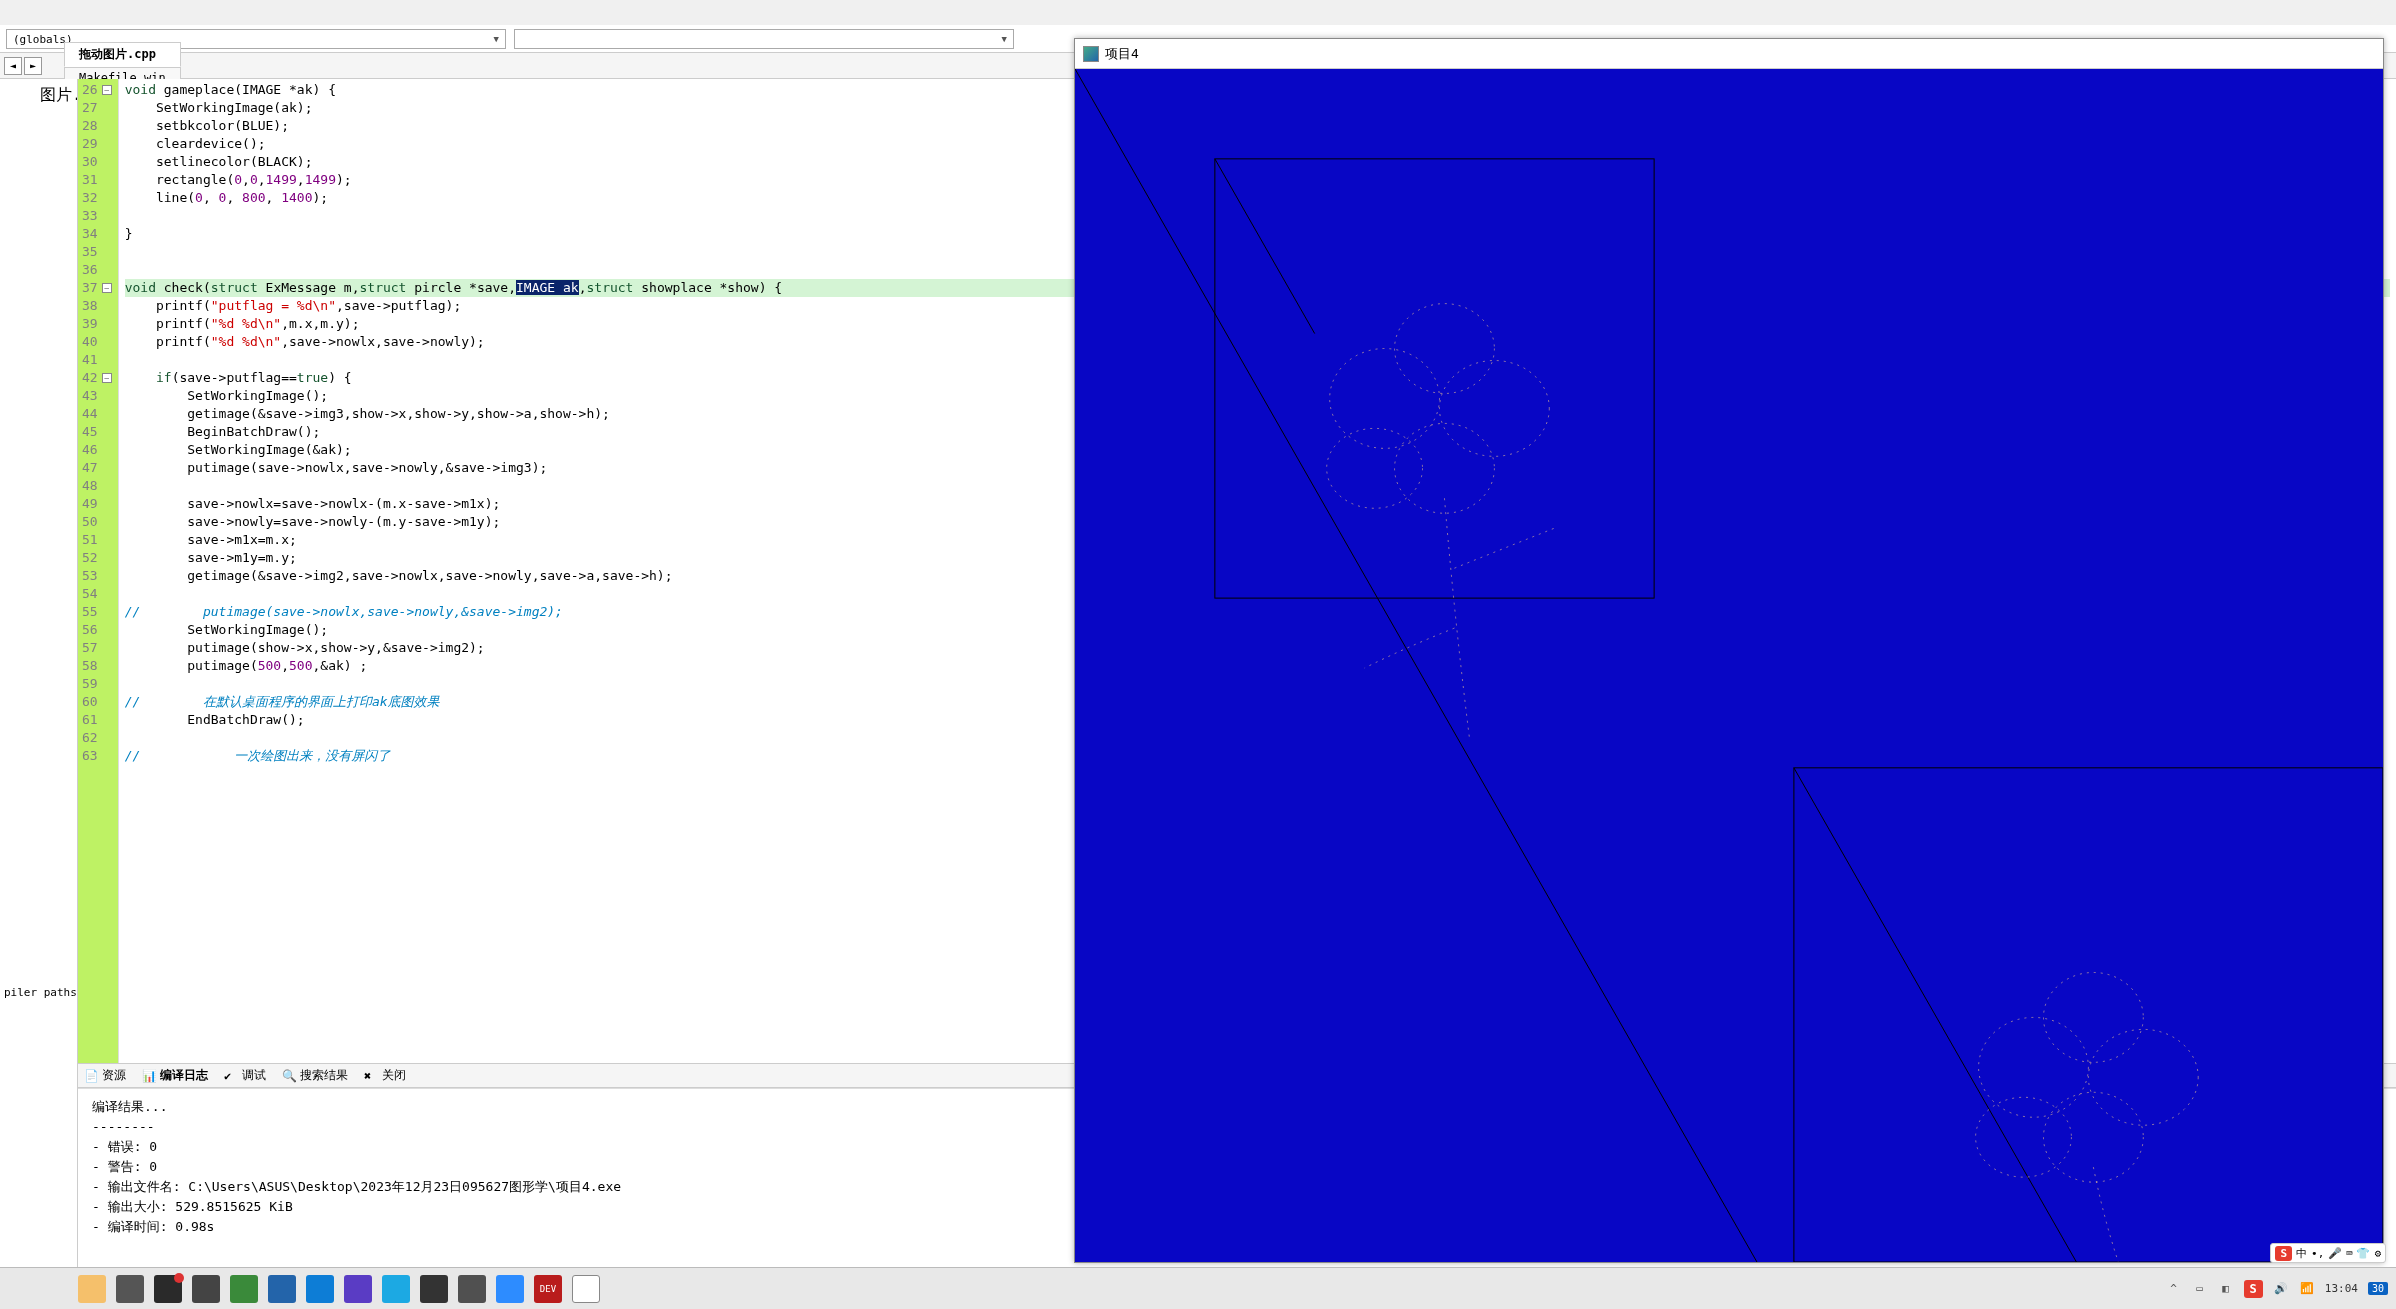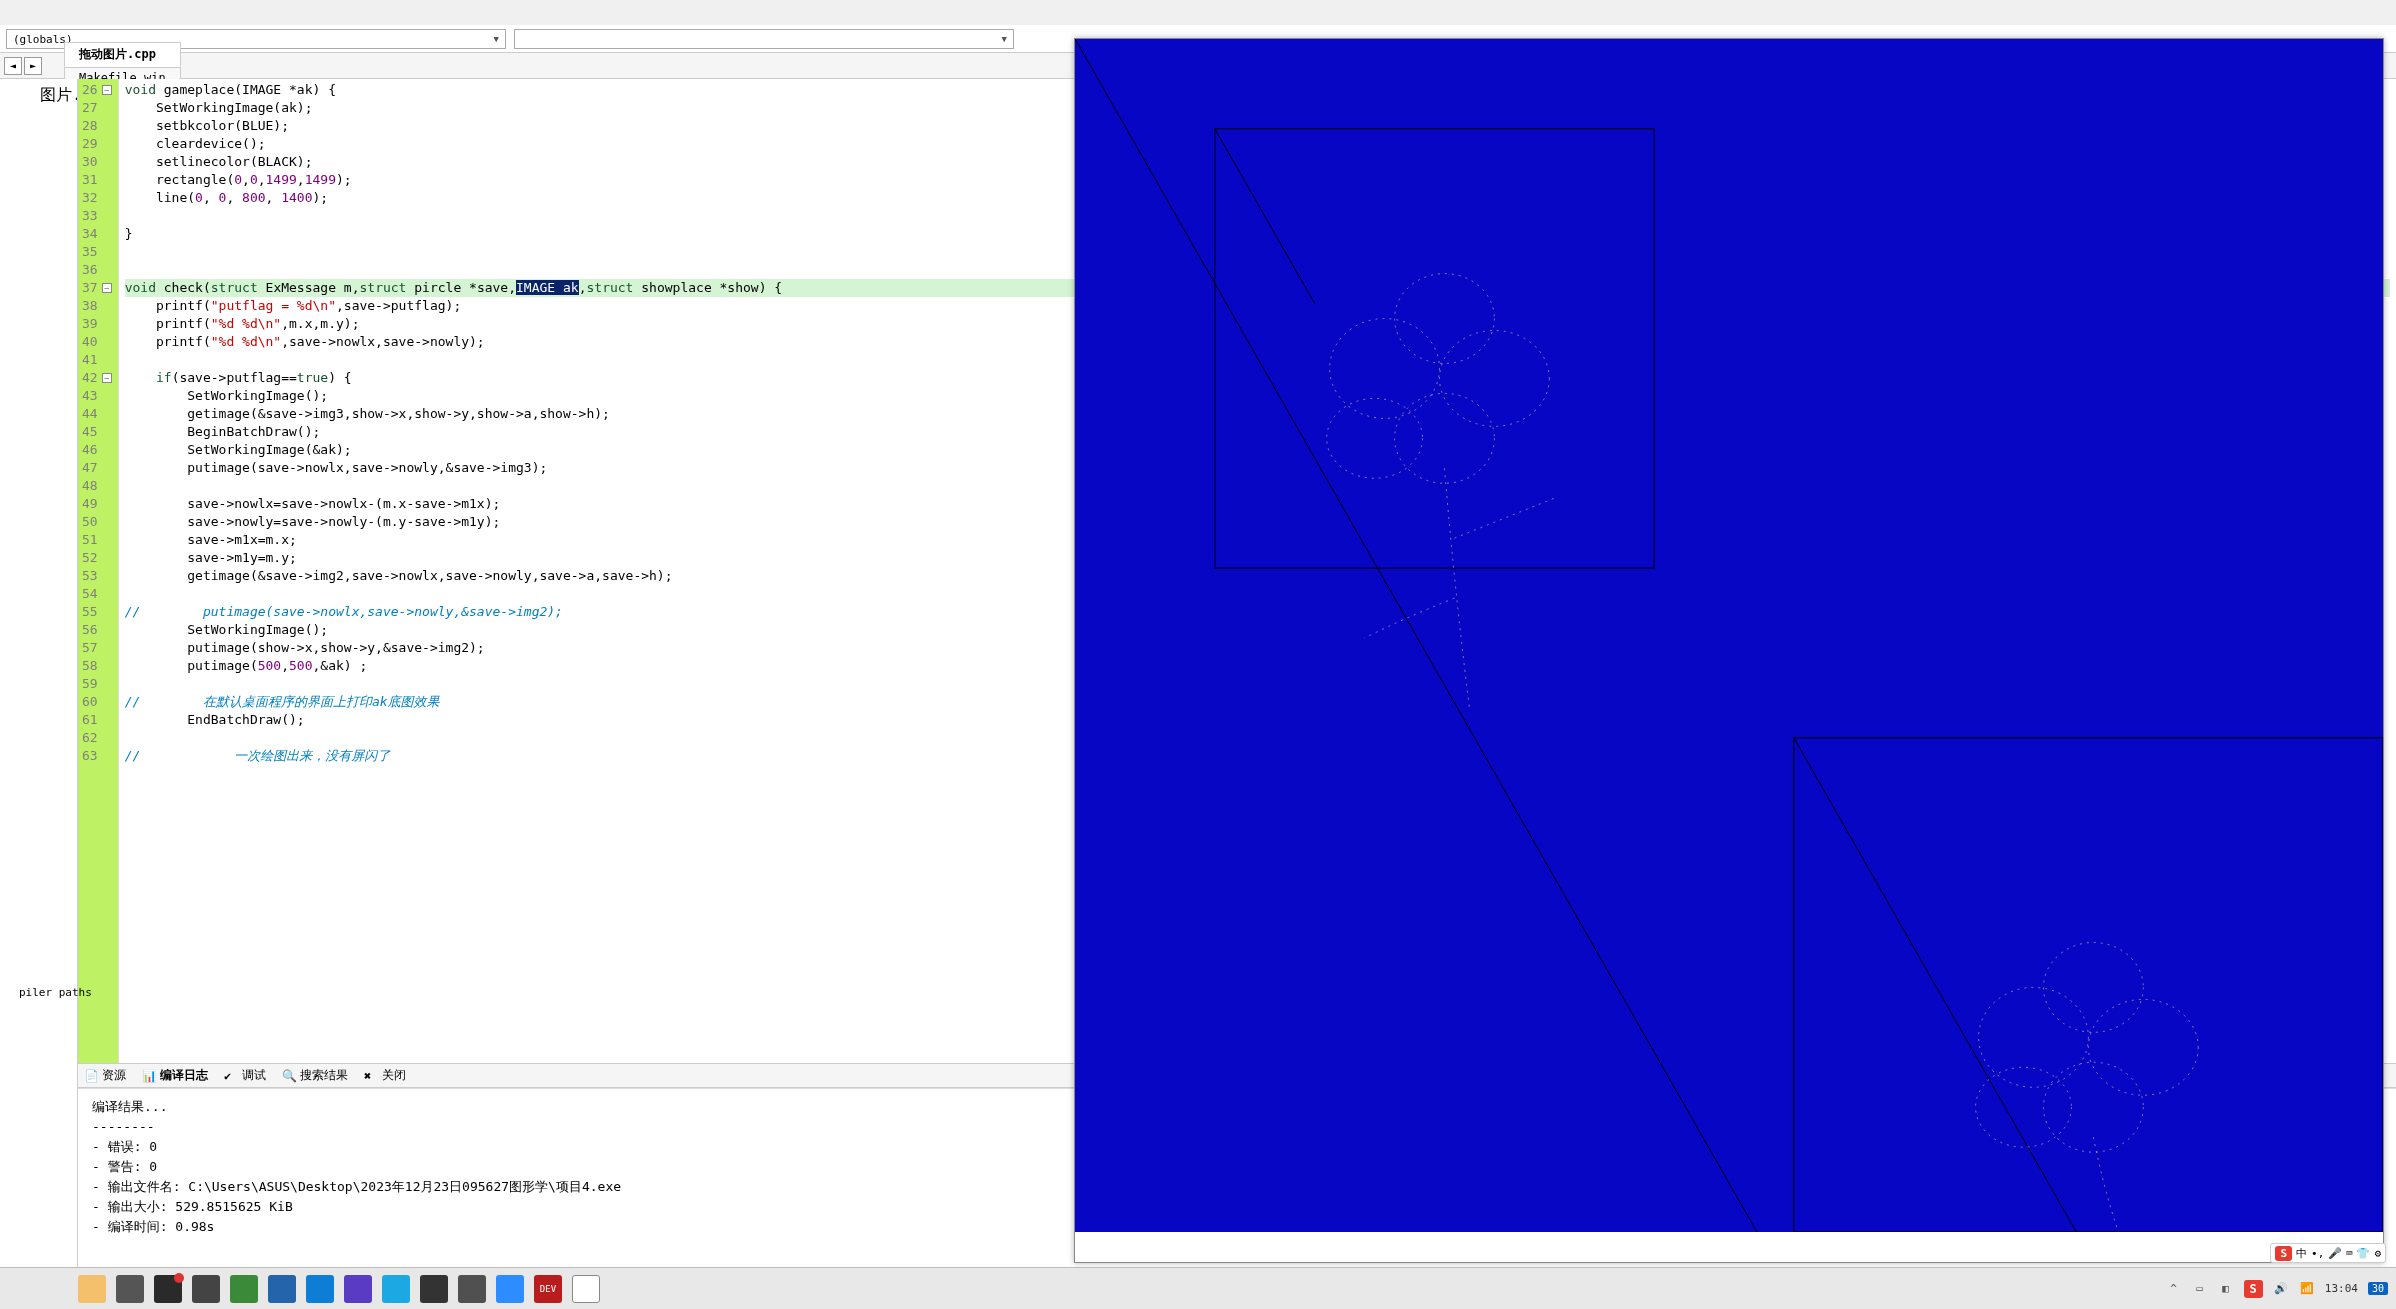--- a/index.html
+++ b/index.html
@@ -267,21 +267,21 @@
   <div class="tabs">
     <div class="tab active">拖动图片.cpp</div>
     <div class="tab">Makefile.win</div>
   </div>
 </div>
 
 <div class="main-area">
 
   <div class="left-panel">
     <div class="left-item">图片.cp</div>
-    <div style="position:absolute; bottom:310px; left:19px; font-size:11px; white-space:nowrap;">piler paths</div>
+    <div style="position:absolute; bottom:310px; left:4px; font-size:11px; white-space:nowrap;">piler paths</div>
   </div>
 
   <div class="editor-col">
     <div class="code-area">
       <div class="gutter" id="gutter">
           <div class="ln">26<span class="fold">−</span></div>
           <div class="ln">27<span style="display:inline-block;width:14px"></span></div>
           <div class="ln">28<span style="display:inline-block;width:14px"></span></div>
           <div class="ln">29<span style="display:inline-block;width:14px"></span></div>
           <div class="ln">30<span style="display:inline-block;width:14px"></span></div>
@@ -364,20 +364,24 @@
       <span>在 0 秒内完成解析</span>
     </div>
 
     <div class="search-bar">
       <span>搜索</span>
     </div>
   </div>
 </div>
 
 <div class="app-window">
+  <div class="app-titlebar">
+    <span class="app-icon"></span>
+    <span>项目4</span>
+  </div>
   <div class="app-canvas">
     <svg width="100%" height="100%" viewBox="0 0 1310 1195" style="position:absolute;top:0;left:0;">
       <line x1="0" y1="0" x2="683" y2="1195" stroke="#000" stroke-width="1"></line>
       <line x1="140" y1="90" x2="240" y2="265" stroke="#000" stroke-width="1"></line>
       <rect x="140" y="90" width="440" height="440" fill="none" stroke="#000" stroke-width="1"></rect>
       <rect x="720" y="700" width="590" height="495" fill="none" stroke="#000" stroke-width="1"></rect>
       <line x1="720" y1="700" x2="1003" y2="1195" stroke="#000" stroke-width="1"></line>
 
       <g stroke="rgba(255,210,140,0.55)" fill="none" stroke-width="1" stroke-dasharray="2,5">
         <ellipse cx="310" cy="330" rx="55" ry="50"></ellipse>

